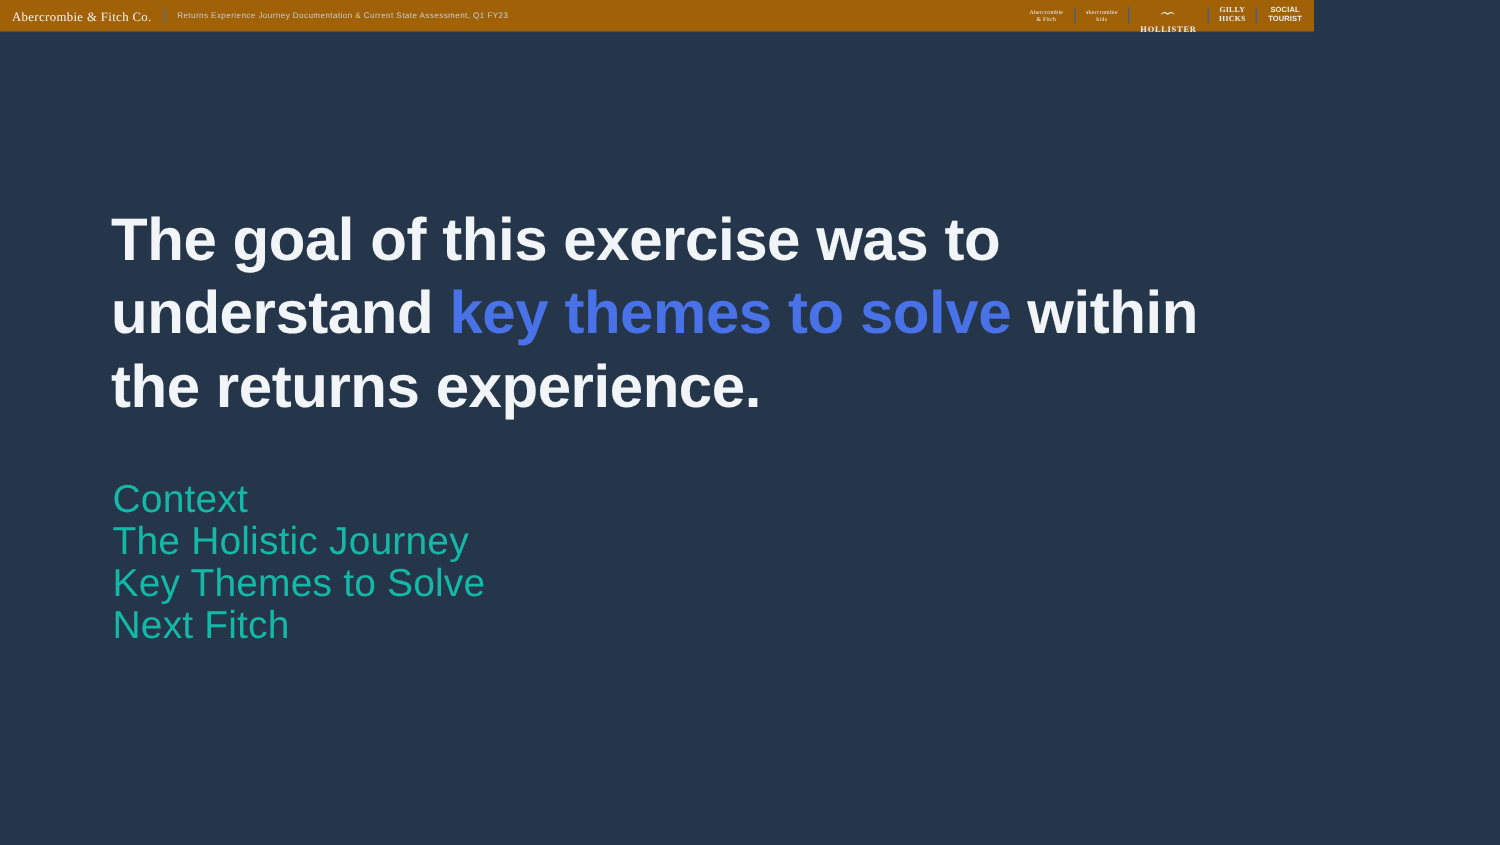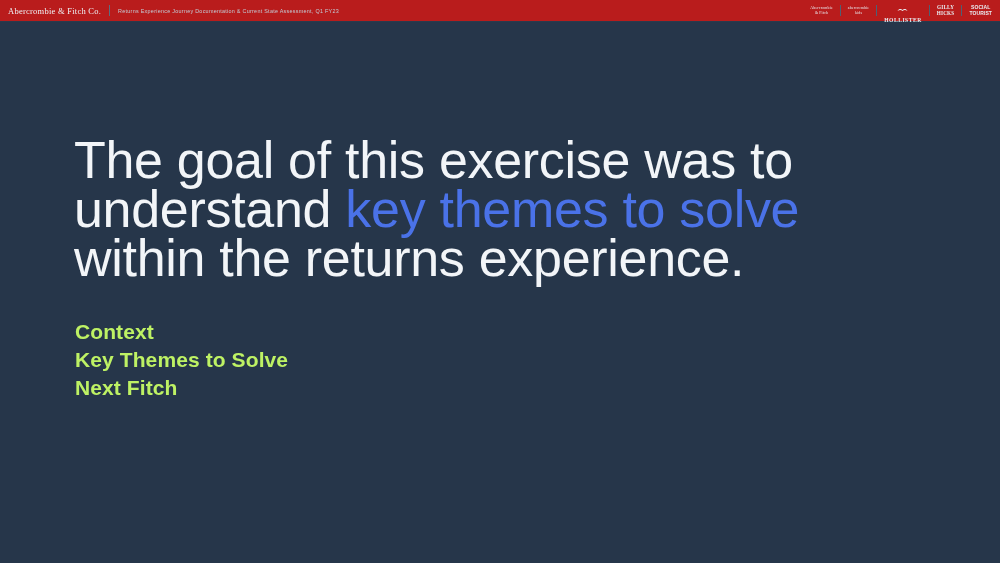--- a/index.html
+++ b/index.html
@@ -20,23 +20,23 @@
     width: 1000px;
     height: 563px;
     background: #26364a;
   }
 
   
   .header {
     position: absolute;
     top: 0;
     left: 0;
-    width: 1000px;
+    width: 876px;
     height: 22px;
-    background: #b91c1c;
+    background: #a16207;
     border-bottom: 1px solid #2a3a4d;
     display: flex;
     align-items: center;
     box-sizing: border-box;
   }
 
   .header-left {
     display: flex;
     align-items: center;
     height: 22px;
@@ -132,44 +132,44 @@
     margin: 0 7px;
     flex: none;
   }
 
   
   .headline {
     position: absolute;
     left: 74px;
     top: 136px;
     width: 760px;
-    font-size: 52px;
+    font-size: 40px;
     line-height: 49px;
-    font-weight: 400;
+    font-weight: 700;
     letter-spacing: -0.3px;
     color: #f2f5f8;
   }
   .headline .accent {
     color: #4a72e8;
   }
 
   
   .agenda {
     position: absolute;
     left: 75px;
     top: 318px;
     display: flex;
     flex-direction: column;
   }
   .agenda-item {
-    font-size: 21px;
+    font-size: 26px;
     line-height: 28px;
-    font-weight: 700;
+    font-weight: 400;
     letter-spacing: 0.1px;
-    color: #bef264;
+    color: #14b8a6;
     white-space: nowrap;
   }
 </style>
 </head>
 <body>
 
 <div class="slide">
 
   <div class="header">
 
@@ -220,17 +220,18 @@
 
     </div>
   </div>
 
   <div class="headline">
     <span>The goal of this exercise was to understand </span><span class="accent">key themes to solve</span><span> within the returns experience.</span>
   </div>
 
   <div class="agenda">
     <div class="agenda-item">Context</div>
+    <div class="agenda-item">The Holistic Journey</div>
     <div class="agenda-item">Key Themes to Solve</div>
     <div class="agenda-item">Next Fitch</div>
   </div>
 
 </div>
 
 </body></html>

